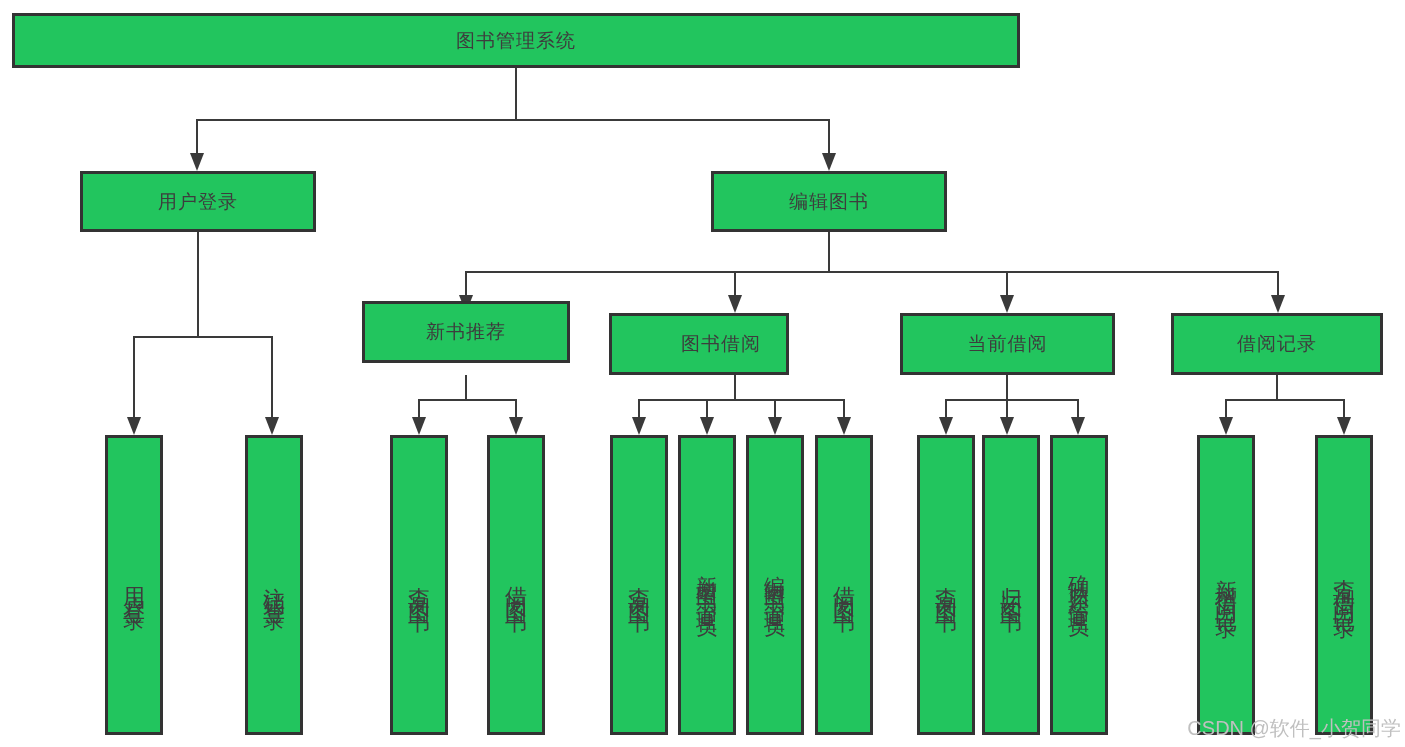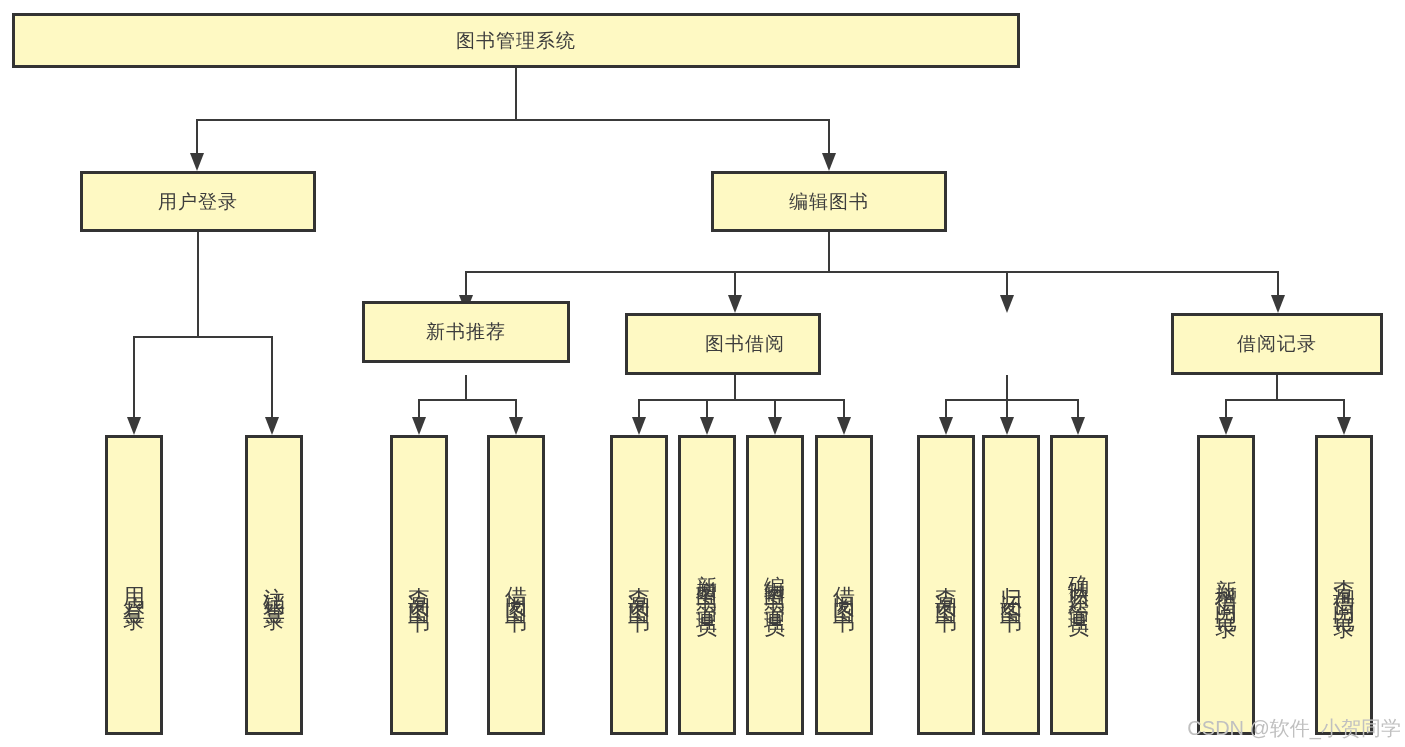--- a/index.html
+++ b/index.html
@@ -13,21 +13,21 @@
   body { background: #fff; font-family: "Liberation Sans", "DejaVu Sans", sans-serif; }
   #canvas {
     position: relative;
     width: 1405px;
     height: 747px;
     background: var(--bg);
     overflow: hidden;
   }
   .node {
     position: absolute;
-    background: #fef9c3;
+    background: #22c55e;
     border: 3px solid var(--border);
     color: var(--text);
     display: flex;
     align-items: center;
     justify-content: center;
     text-align: center;
   }
   .node.h { font-size: 19px; letter-spacing: 1px; }
   .node.v { font-size: 22px; }
   .node.v .vtxt {
@@ -92,22 +92,25 @@
   <div class="vline" style="left:734px; top:271px; width:2px; height:26px;"></div>
   <div class="arr" style="left:728px; top:295px;"></div>
   <div class="vline" style="left:1006px; top:271px; width:2px; height:26px;"></div>
   <div class="arr" style="left:1000px; top:295px;"></div>
   <div class="vline" style="left:1277px; top:271px; width:2px; height:26px;"></div>
   <div class="arr" style="left:1271px; top:295px;"></div>
 
   <div class="node h" style="left:362px; top:301px; width:208px; height:62px;">
     <span>新书推荐</span>
   </div>
-  <div class="node h" style="left:625px; top:313px; width:196px; height:62px;padding-left:44px;">
+  <div class="node h" style="left:609px; top:313px; width:180px; height:62px;padding-left:44px;">
     <span>图书借阅</span>
+  </div>
+  <div class="node h" style="left:900px; top:313px; width:215px; height:62px;">
+    <span>当前借阅</span>
   </div>
   <div class="node h" style="left:1171px; top:313px; width:212px; height:62px;">
     <span>借阅记录</span>
   </div>
 
   <div class="vline" style="left:465px; top:375px; width:2px; height:26px;"></div>
   <div class="hline" style="left:418px; top:399px; width:99px; height:2px;"></div>
   <div class="vline" style="left:418px; top:399px; width:2px; height:19px;"></div>
   <div class="arr" style="left:412px; top:417px;"></div>
   <div class="vline" style="left:515px; top:399px; width:2px; height:19px;"></div>

